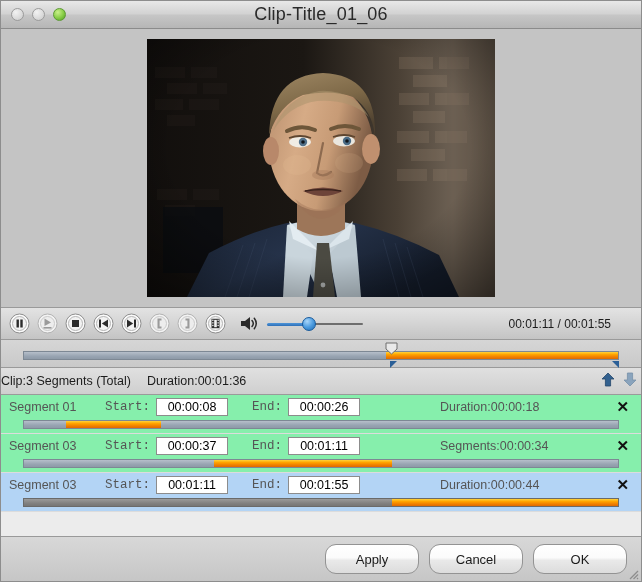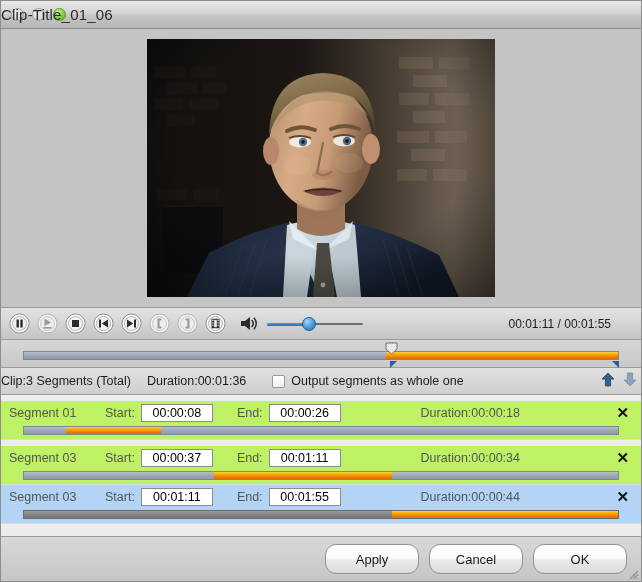--- a/index.html
+++ b/index.html
@@ -53,21 +53,22 @@
   .tl-grey {
     background: radial-gradient(circle at 35% 30%, #f2f2f2 0%, #dcdcdc 55%, #c8c8c8 100%);
   }
   .tl-green {
     background: radial-gradient(circle at 35% 30%, #c9f08a 0%, #86cc45 55%, #4f9a25 100%);
     border-color: #5d9a34;
   }
   .title-text {
     position: absolute;
     left: 0; right: 0;
-    font-size: 15px;
+    text-align: center;
+    font-size: 18px;
     color: #2a2a2a;
     letter-spacing: 0.2px;
     pointer-events: none;
   }
 
   
   .video-area {
     flex: 0 0 278px;
     background: #c4c4c4;
     position: relative;
@@ -237,32 +238,32 @@
     background: #ececec;
     border-bottom: 1px solid #9a9a9a;
     overflow: hidden;
   }
   .segrow {
     height: 38px;
     position: relative;
     border-bottom: 1px solid #dcdcdc;
   }
   .segrow.sel { background: #b3d4f5; }
-  .segrow.alt { background: #bef264; margin-top: 6px; }
+  .segrow.alt { background: #86efac; }
   .segline {
     height: 23px;
     display: flex;
     align-items: center;
     padding: 0 8px;
     box-sizing: border-box;
     font-size: 12.5px;
     color: #555555;
   }
   .seg-name { width: 96px; }
-  .seg-lbl { color:#555; margin-right:6px; }
+  .seg-lbl { color:#555; margin-right:6px;font-family:Liberation Mono, monospace; }
   .seg-input {
     width: 72px;
     height: 18px;
     border: 1px solid #8c8c8c;
     background: #ffffff;
     font-size: 12.5px;
     font-family: "Liberation Sans", sans-serif;
     color: #000;
     text-align: center;
     padding: 0;
@@ -575,24 +576,20 @@
         <path d="M1 1 L12 1 L12 7 L6.5 12 L1 7 Z" fill="#e9e9e9" stroke="#6e6e6e" stroke-width="1"></path>
       </svg>
     </div>
     <div class="mt-h-left"></div>
     <div class="mt-h-right"></div>
   </div>
 
   <div class="infobar">
     <span class="ib-clip">Clip:3 Segments (Total)</span>
     <span class="ib-dur">Duration:00:01:36</span>
-    <label class="cbwrap">
-      <span class="checkbox"></span>
-      <span>Output segments as whole one</span>
-    </label>
     <span class="arrows">
       <span>
         <svg width="14" height="15" viewBox="0 0 14 15">
           <path d="M7 1 L13 7 L9.6 7 L9.6 14 L4.4 14 L4.4 7 L1 7 Z" fill="#33618f" stroke="#24486b" stroke-width="0.8"></path>
         </svg>
       </span>
       <span>
         <svg width="14" height="15" viewBox="0 0 14 15">
           <path d="M7 14 L1 8 L4.4 8 L4.4 1 L9.6 1 L9.6 8 L13 8 Z" fill="#8aa4bd" stroke="#7690a8" stroke-width="0.8"></path>
         </svg>
@@ -619,21 +616,21 @@
     </div>
 
     <div class="segrow alt">
       <div class="segline">
         <span class="seg-name">Segment 03</span>
         <span class="seg-lbl">Start:</span>
         <input class="seg-input" readonly="" value="00:00:37" style="">
         <span class="seg-gap"></span>
         <span class="seg-lbl">End:</span>
         <input class="seg-input" readonly="" value="00:01:11" style="">
-        <span class="seg-dur">Duration:00:00:34</span>
+        <span class="seg-dur">Segments:00:00:34</span>
         <span class="seg-x">✕</span>
       </div>
       <div class="seg-bar">
         <div class="seg-bar-fill" style="left:32%;width:30%"></div>
       </div>
     </div>
 
     <div class="segrow sel">
       <div class="segline">
         <span class="seg-name">Segment 03</span>

